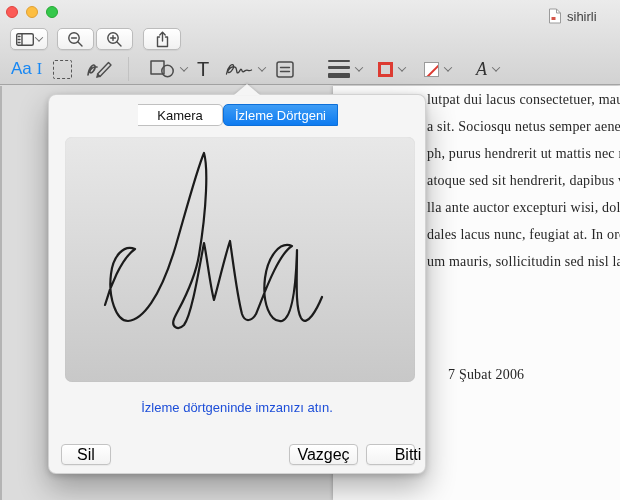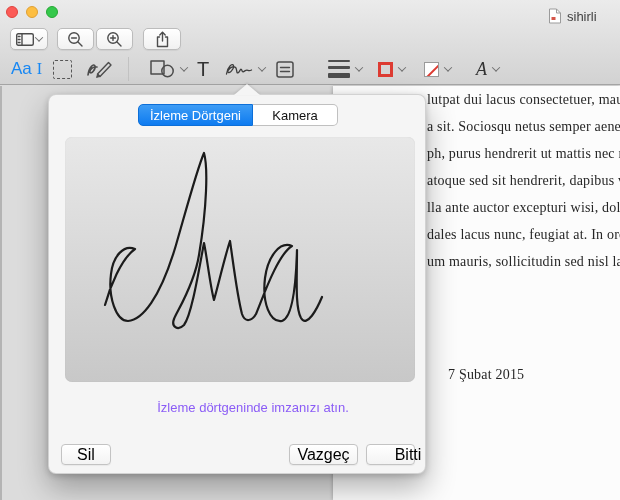--- a/index.html
+++ b/index.html
@@ -76,21 +76,21 @@
   .seg.sel { width:115px; background:linear-gradient(#3d9cf5,#0e7bf0); color:#fff;
              border:1px solid #0d6fd8; border-radius:5px 0 0 5px; }
   .seg.unsel { width:85px; background:#fff; color:#111; border:1px solid #c0c0c0;
                border-left:none; border-radius:0 5px 5px 0; }
 
   .sig-canvas { position:absolute; left:16px; top:42px; width:350px; height:245px; border-radius:7px;
                 background:linear-gradient(180deg,#e8e8e8,#c8c8c8); box-shadow:inset 0 0 1px rgba(0,0,0,0.15); }
   .sig-canvas svg { position:absolute; left:0; top:0; }
 
   .pop-caption { position:absolute; left:0; top:305px; width:100%; text-align:center;
-                 font-size:13px; color:#8b5cf6;margin-left:16px; }
+                 font-size:13px; color:#1d4ed8; }
 
   .pop-btn { position:absolute; top:349px; height:21px;
              background:linear-gradient(#ffffff,#f3f3f3); border:1px solid #c3c3c3; border-radius:4px;
              font-size:16px; color:#000; display:flex; align-items:center; justify-content:center;
              box-shadow:0 1px 1px rgba(0,0,0,0.05); }
   .btn-sil    { left:12px;  width:50px; }
   .btn-vazgec { left:240px; width:69px; }
   .btn-bitti  { left:317px; width:49px;padding-left:35px; }
 </style>
 </head>
@@ -99,21 +99,21 @@
 <div class="content">
   <div class="content-edge"></div>
   <div class="page">
     <div class="doc-line" style="top:6px">lutpat dui lacus consectetuer, maur</div>
     <div class="doc-line" style="top:33px">a sit. Sociosqu netus semper aenea</div>
     <div class="doc-line" style="top:60px">ph, purus hendrerit ut mattis nec ri</div>
     <div class="doc-line" style="top:87px">atoque sed sit hendrerit, dapibus vi</div>
     <div class="doc-line" style="top:114px">lla ante auctor excepturi wisi, dolo</div>
     <div class="doc-line" style="top:141px">dales lacus nunc, feugiat at. In orci</div>
     <div class="doc-line" style="top:168px">um mauris, sollicitudin sed nisl lac</div>
-    <div class="doc-line closing" style="top:281px">7 Şubat 2015</div>
+    <div class="doc-line closing" style="top:281px">7 Şubat 2006</div>
   </div>
 </div>
 
 <div class="toolbar">
   <div class="traffic">
     <div class="light red"></div>
     <div class="light yellow"></div>
     <div class="light green"></div>
   </div>
 
@@ -231,22 +231,22 @@
   <div class="tool" style="left:476px">
     <span class="a-glyph">A</span>
     <span class="chev"></span>
   </div>
 </div>
 
 <div class="popover">
   <div class="pop-arrow"></div>
 
   <div class="segmented">
+    <div class="seg unsel">Kamera</div>
     <div class="seg sel">İzleme Dörtgeni</div>
-    <div class="seg unsel">Kamera</div>
   </div>
 
   <div class="sig-canvas">
     <svg width="350" height="245" viewBox="0 0 350 245">
       <path fill="none" stroke="#1b1b1b" stroke-width="2.2" stroke-linecap="round" stroke-linejoin="round" d="M 40 168 C 45 150 56 122 70 112 C 59 107 48 119 46 137 C 43 160 51 184 63 184 C 77 183 95 162 111 108 C 120 77 132 32 139 16 C 143 30 142 70 134 118 C 129 149 112 174 109 182 C 106 190 113 194 119 188 C 127 177 134 132 139 106 C 142 120 145 148 149 163 C 153 149 160 119 165 104 C 168 124 172 158 177 177 C 180 186 187 184 191 177 C 197 163 212 118 227 109 C 215 104 203 119 200 141 C 197 166 205 186 217 184 C 227 181 231 148 232 113 C 232 142 230 170 236 181 C 242 191 252 172 257 160"></path>
     </svg>
   </div>
 
   <div class="pop-caption">İzleme dörtgeninde imzanızı atın.</div>
 

